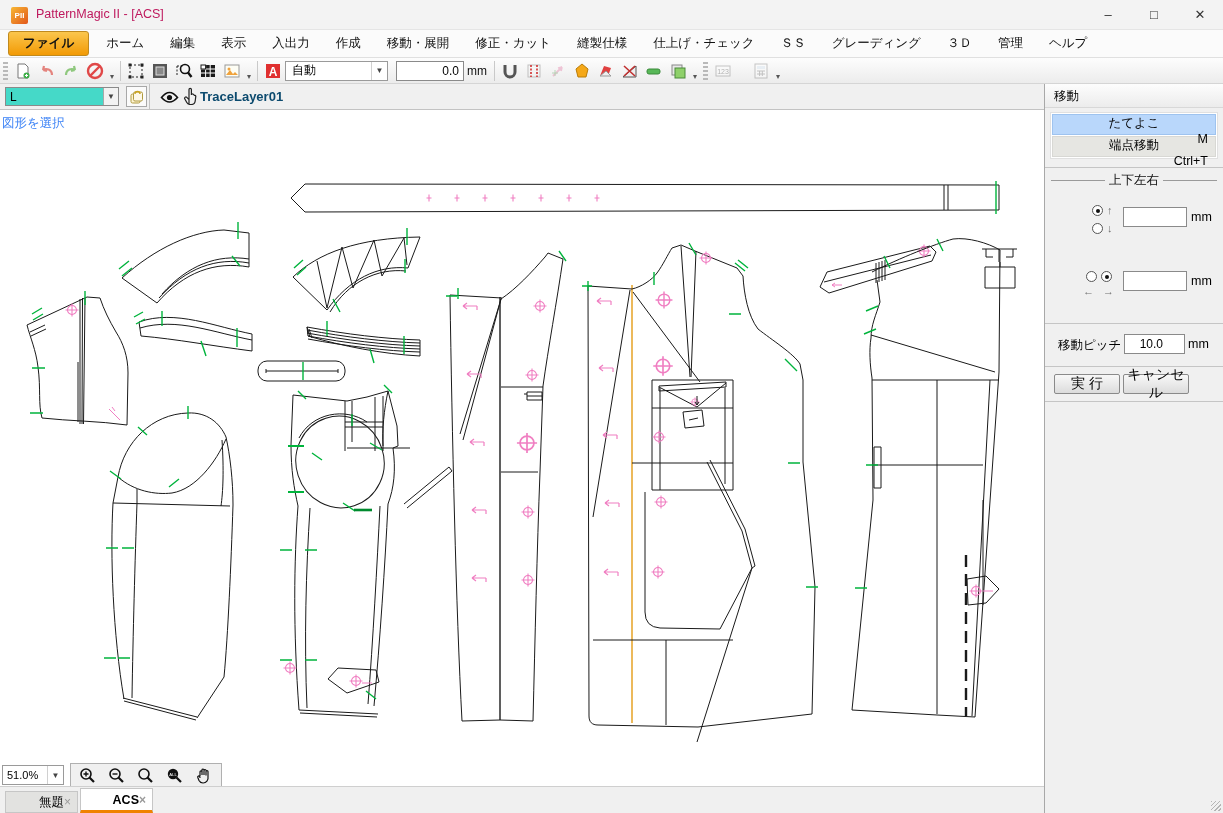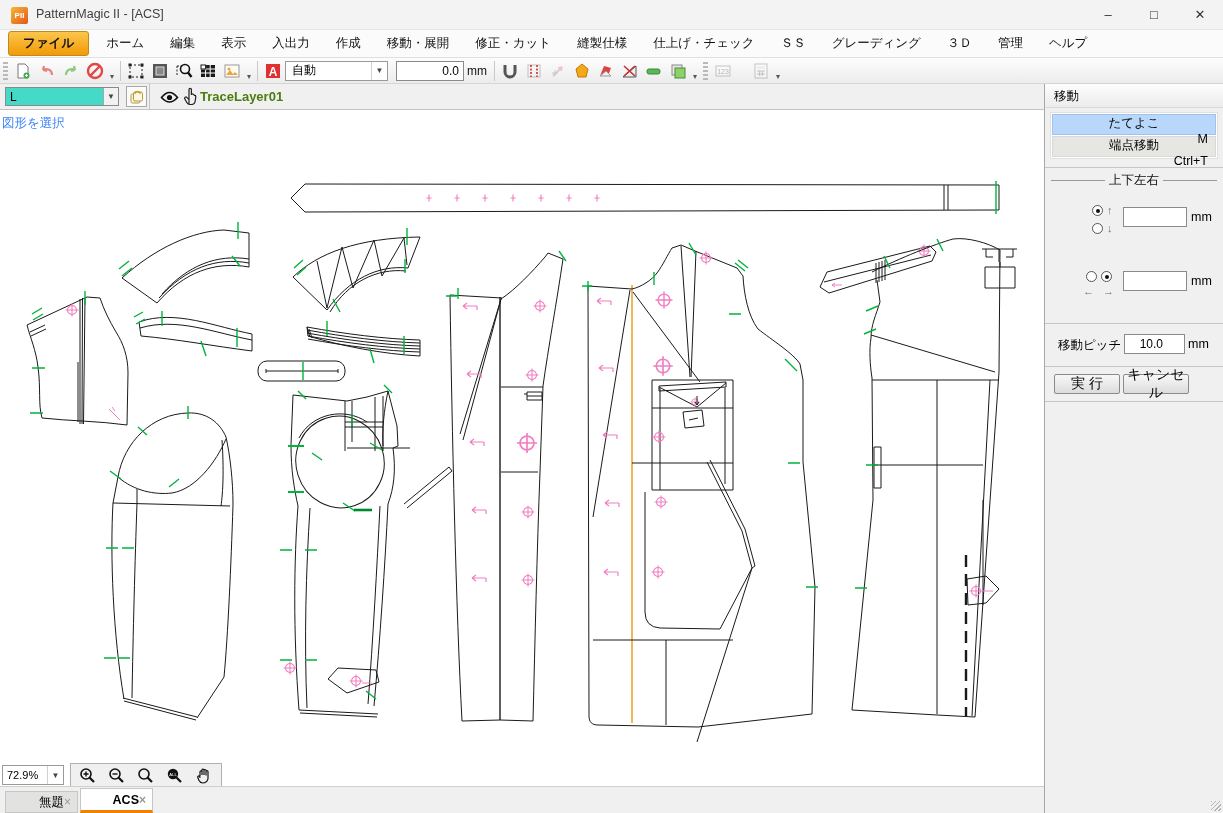--- a/index.html
+++ b/index.html
@@ -5,21 +5,21 @@
   * { margin:0; padding:0; box-sizing:border-box; }
   html,body { width:1223px; height:813px; overflow:hidden;
     font-family:"Liberation Sans","DejaVu Sans",sans-serif; background:#f0f0f0; }
 
   
   #titlebar { position:absolute; left:0; top:0; width:1223px; height:30px;
     background:#f3f3f3; border-bottom:1px solid #e5e5e5; }
   #app-icon { position:absolute; left:11px; top:7px; width:17px; height:17px;
     background:linear-gradient(135deg,#f7b733,#e2571b); border-radius:2px;
     color:#fff; font-size:8px; font-weight:bold; text-align:center; line-height:17px; }
-  #win-title { position:absolute; left:36px; top:7px; font-size:12.5px; color:#404040; }
+  #win-title { position:absolute; left:36px; top:7px; font-size:12.5px; color:#be185d; }
   .winbtn { position:absolute; top:0; width:46px; height:30px; text-align:center;
     line-height:30px; font-size:13px; color:#333; }
   #btn-min{ right:92px; } #btn-max{ right:46px; } #btn-close{ right:0; }
 
   
   #menubar { position:absolute; left:0; top:30px; width:1223px; height:28px;
     background:#fbfbfb; border-bottom:1px solid #e0e0e0; display:flex; align-items:center; }
   .menu-item { padding:4px 13px; font-size:12.5px; color:#111; white-space:nowrap; }
   #menu-file { margin-left:8px; margin-right:4px; padding:3px 14px; border:1px solid #c08a1e;
     border-radius:3px; background:linear-gradient(#fbc64d,#f29a05); font-weight:bold; }
@@ -47,21 +47,21 @@
     background:#f0f0f0; border-bottom:1px solid #c3c3c3; }
   #layerbox { position:absolute; left:0; top:0; width:150px; height:26px;
     border-right:1px solid #c3c3c3; }
   #layer-combo { position:absolute; left:5px; top:3px; width:114px; height:19px;
     border:1px solid #8a8a8a; background:#45d9c8; display:flex; align-items:center; }
   #layer-combo span.val { font-size:12px; padding-left:4px; flex:1; }
   #layer-combo .arrow { width:15px; height:100%; background:#f2f2f2;
     border-left:1px solid #a8a8a8; text-align:center; font-size:8px; line-height:17px; color:#444;}
   #stack-btn { position:absolute; left:126px; top:2px; width:21px; height:21px;
     border:1px solid #a8a8a8; background:#fbfbfb; display:flex; align-items:center; justify-content:center; }
-  #trace-label { position:absolute; left:200px; top:5px; font-size:13px; font-weight:bold; color:#4d7c0f; }
+  #trace-label { position:absolute; left:200px; top:5px; font-size:13px; font-weight:bold; color:#0c4a6e; }
   #eye-wrap { position:absolute; left:160px; top:6px; }
   #hand-wrap { position:absolute; left:183px; top:3px; font-size:14px; color:#222; }
 
   
   #canvas { position:absolute; left:0; top:110px; width:1044px; height:676px; background:#fff; }
   #status-hint { position:absolute; left:2px; top:5px; font-size:12.5px; color:#3b82f6; }
   #drawing { position:absolute; left:0; top:0; }
 
   
   #zoombar { position:absolute; left:2px; top:652px; height:26px; display:flex; align-items:center; }
@@ -527,21 +527,21 @@
       <use href="#target" x="976" y="481"></use>
       <path d="M983,481 H993" stroke="#f07fc2"></path>
       <g stroke="#00b43c" stroke-width="1.4">
           <path d="M866,201 L878,196 M864,224 L876,219 M866,355 H878 M855,478 H867 M937,129 L943,141 M884,146 L890,158"></path>
         </g>
     </g>
   </svg>
 
   <div id="zoombar">
     <div class="combo" id="zoom-combo">
-      <span class="val">72.9%</span>
+      <span class="val">51.0%</span>
       <span class="arrow">▼</span>
     </div>
     <div id="zoomgrp">
       <div class="zbtn">
         <svg width="17" height="17">
             <circle cx="7" cy="7" r="5" fill="none" stroke="#111" stroke-width="1.6"></circle>
             <path d="M4.5,7 h5 M7,4.5 v5" stroke="#111" stroke-width="1.4"></path>
             <path d="M10.5,10.5 L15,15" stroke="#111" stroke-width="2.2"></path>
           </svg>
       </div>

